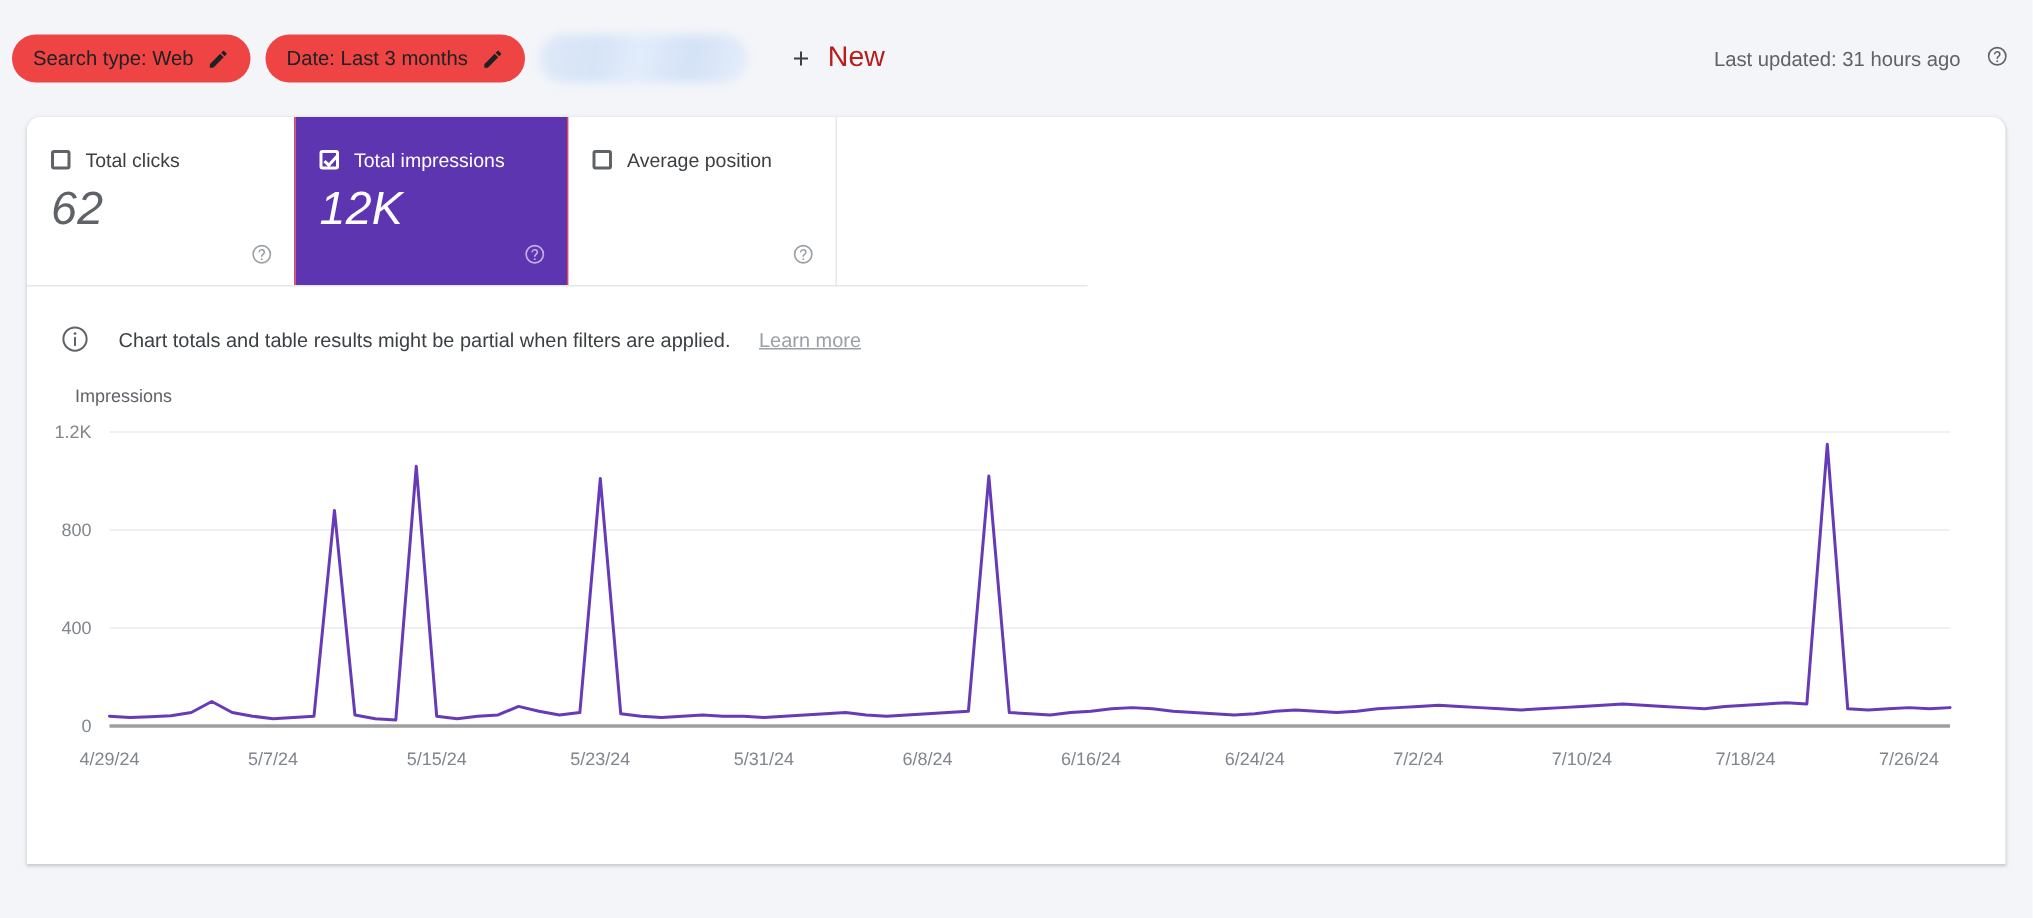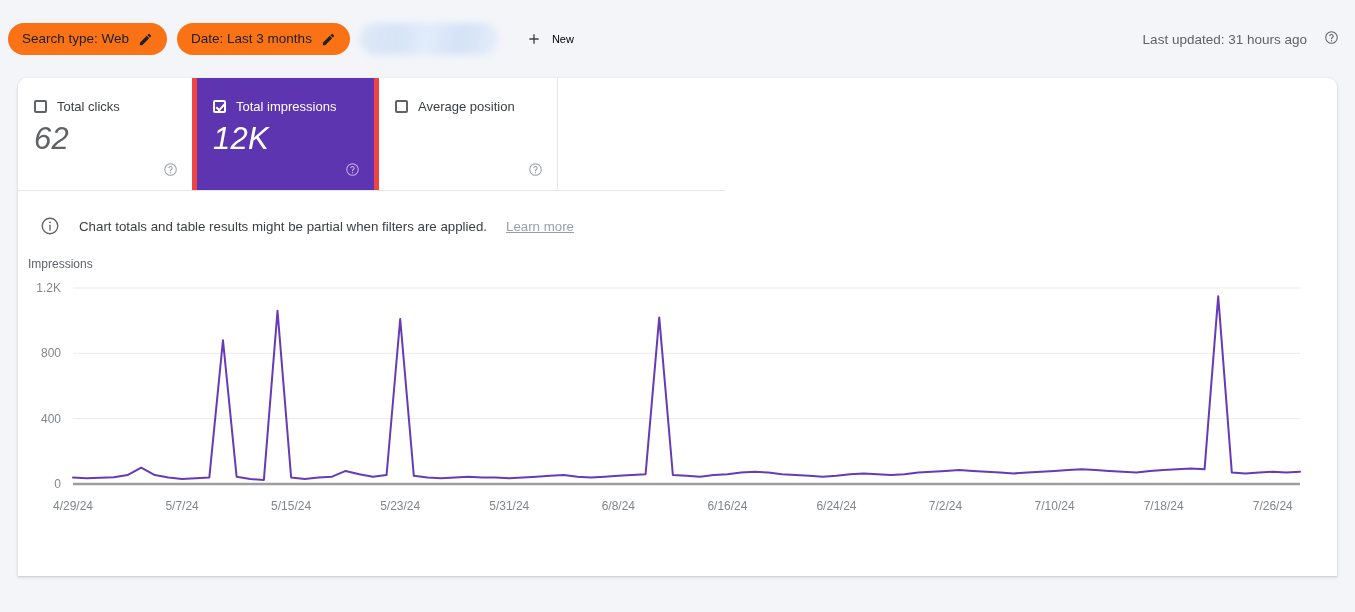--- a/index.html
+++ b/index.html
@@ -25,21 +25,21 @@
     position: relative;
   }
   .chip {
     display: inline-flex;
     align-items: center;
     gap: 9px;
     height: 32px;
     padding: 0 14px;
     margin-right: 10px;
     border-radius: 16px;
-    background: #f97316;
+    background: #ef4444;
     color: #202124;
     font-size: 13.5px;
     white-space: nowrap;
     cursor: pointer;
     user-select: none;
   }
   .chip-label { line-height: 1; }
   .chip-icon {
     display: inline-flex;
     align-items: center;
@@ -59,22 +59,22 @@
     filter: blur(3px);
     cursor: pointer;
   }
   .new-btn {
     display: inline-flex;
     align-items: center;
     gap: 10px;
     height: 32px;
     padding: 0 12px 0 8px;
     margin-left: 10px;
-    color: #000000;
-    font-size: 11px;
+    color: #b91c1c;
+    font-size: 19px;
     border-radius: 16px;
     cursor: pointer;
     user-select: none;
   }
   .new-plus {
     display: inline-flex;
     align-items: center;
     justify-content: center;
     width: 16px;
     height: 16px;
@@ -108,21 +108,21 @@
     display: flex;
     height: 113px;
     border-bottom: 1px solid #e6e6e6;
     width: 707px;
     box-sizing: border-box;
   }
   .metric {
     position: relative;
     width: 179px;
     box-sizing: border-box;
-    border-right: 5px solid #ef4444;
+    border-right: 1px solid #ef4444;
     padding: 22px 0 0 16px;
     cursor: pointer;
     background: #ffffff;
   }
   .metric:last-child { border-right: 1px solid #e6e6e6; }
   .metric.selected {
     background: #5e35b1;
     width: 182px;
   }
   .metric-head {
@@ -205,21 +205,21 @@
   }
 
   
   .chart-wrap {
     position: relative;
     margin-top: 14px;
     height: 300px;
   }
   .chart-title {
     position: absolute;
-    left: 10px;
+    left: 32px;
     top: 0;
     font-size: 12px;
     color: #5f6368;
   }
   .chart-svg {
     position: absolute;
     left: 0;
     top: 0;
   }
   .axis-text {

